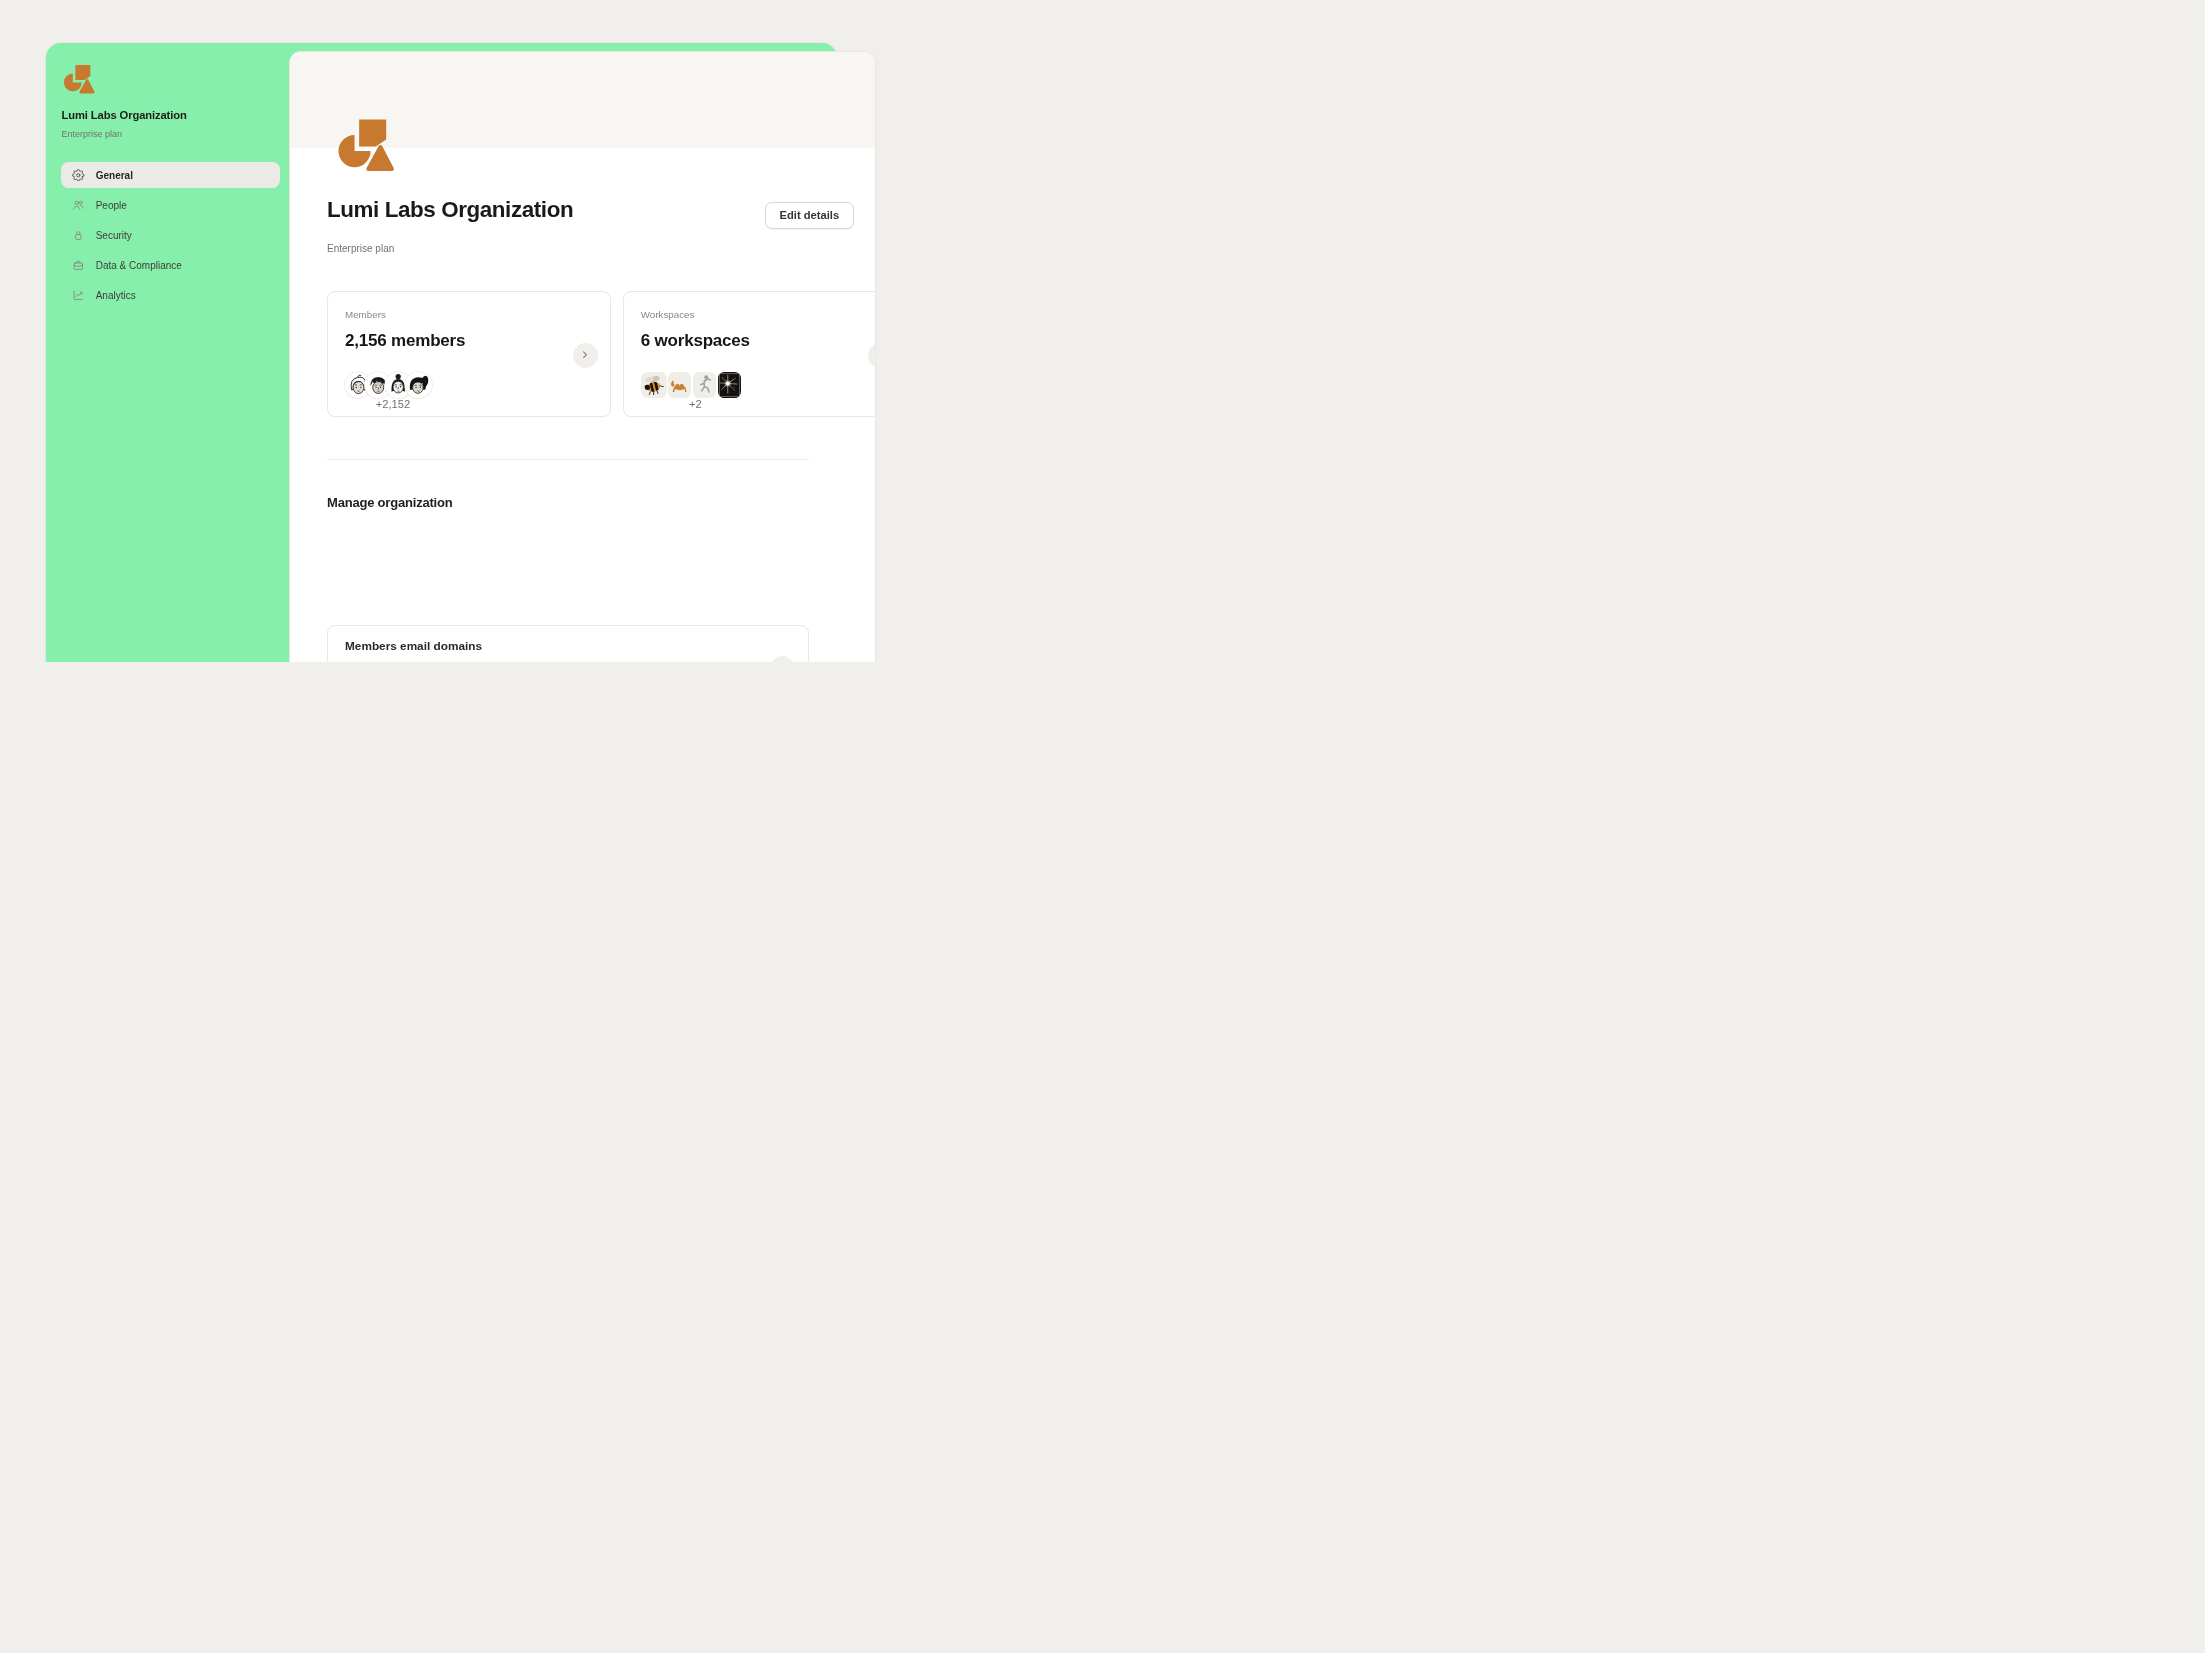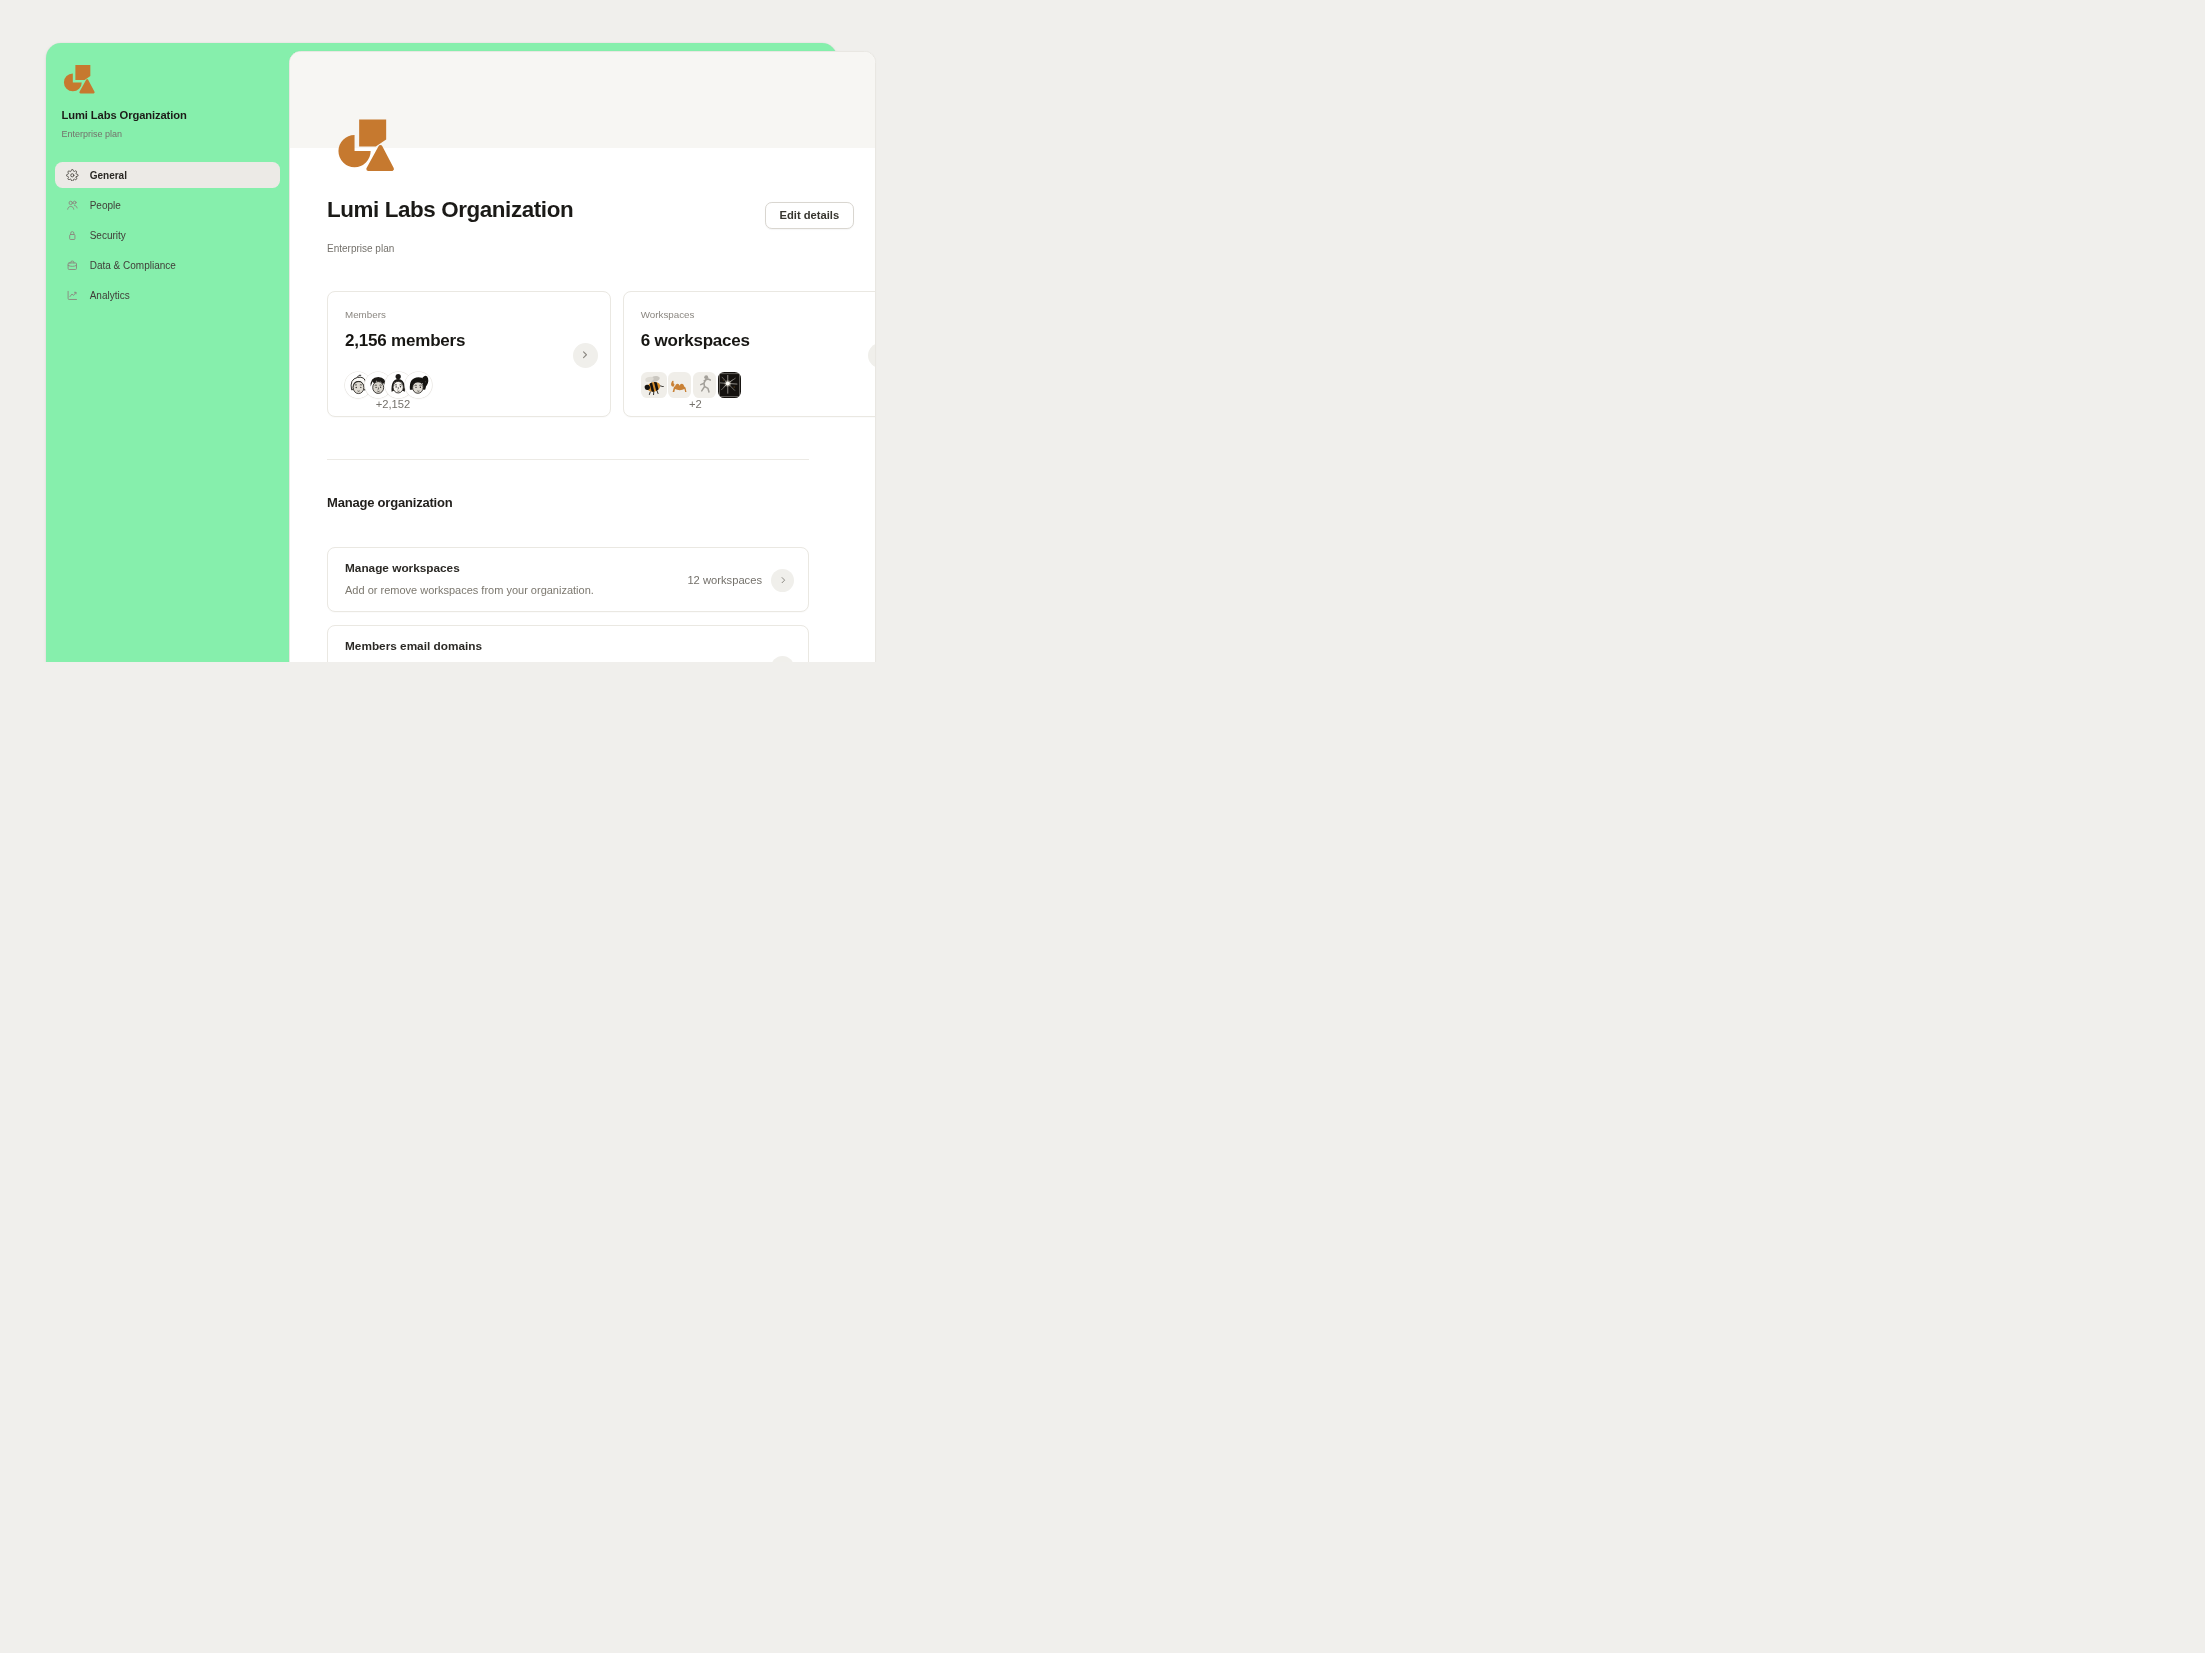--- a/index.html
+++ b/index.html
@@ -20,21 +20,21 @@
   }
   
   .sidebar { position:absolute; left:0; top:0; width:243px; height:100%; }
   .sidebar .logo { position:absolute; left:15.5px; top:20px; width:36px; height:30px; }
   .side-org { position:absolute; left:15.5px; top:66px; font-size:11.2px; font-weight:700; color:#1C1B18; letter-spacing:-0.1px; }
   .side-plan { position:absolute; left:15.5px; top:86px; font-size:9px; color:#74716B; }
   .nav { position:absolute; left:8.6px; top:119px; width:225px; }
   .nav-item {
     height:26px; border-radius:7.5px; display:flex; align-items:center;
     padding:0 9.2px 0 11.5px; margin-bottom:4px; cursor:pointer;
-    font-size:10px; font-weight:500; color:#403D38;
+    font-size:10px; font-weight:500; color:#403D38;margin-left:6px;
   }
   .nav-item.active { background:#ECEAE6; font-weight:600; color:#2A2824; }
   .nav-item .nicon { width:12.6px; height:12.6px; margin-right:11px; flex:0 0 auto; display:flex; }
   .nicon svg { width:12.6px; height:12.6px; stroke:#8A867E; fill:none; stroke-width:1.7; stroke-linecap:round; stroke-linejoin:round; }
   .nav-item.active .nicon svg { stroke:#4A4740; }
   
   .main-card {
     position:absolute; left:243px; top:7.5px; width:587px; height:678px;
     background:#FFFFFF; border:0.6px solid #E9E7E2; border-radius:11.5px;
     box-shadow:0 0.6px 1.7px rgba(0,0,0,.03);
@@ -320,34 +320,20 @@
             </span>
           </div>
           <span class="plus-count">+2</span>
         </div>
       </div>
     </div>
 
     <div class="divider"></div>
     <div class="section-heading">Manage organization</div>
 
-    <div class="manage-row row-1">
-      <div class="row-title">Manage workspaces</div>
-      <div class="row-sub">Add or remove workspaces from your organization.</div>
-      <div class="row-right">
-        <span class="row-meta">12 workspaces</span>
-        <span class="row-chevron chev">
-          <span style="display:flex">
-            <svg width="10.3" height="10.3" viewBox="0 0 24 24">
-                <path d="M9.5 6 L15.5 12 L9.5 18"></path>
-              </svg>
-          </span>
-        </span>
-      </div>
-    </div>
 
     <div class="manage-row row-2">
       <div class="row-title">Members email domains</div>
       <div class="row-sub">Verify email domains to manage matching user</div>
       <div class="row-right">
         <span class="row-meta">8 verified · 0 pending</span>
         <span class="row-chevron chev">
           <span style="display:flex">
             <svg width="10.3" height="10.3" viewBox="0 0 24 24">
                 <path d="M9.5 6 L15.5 12 L9.5 18"></path>

